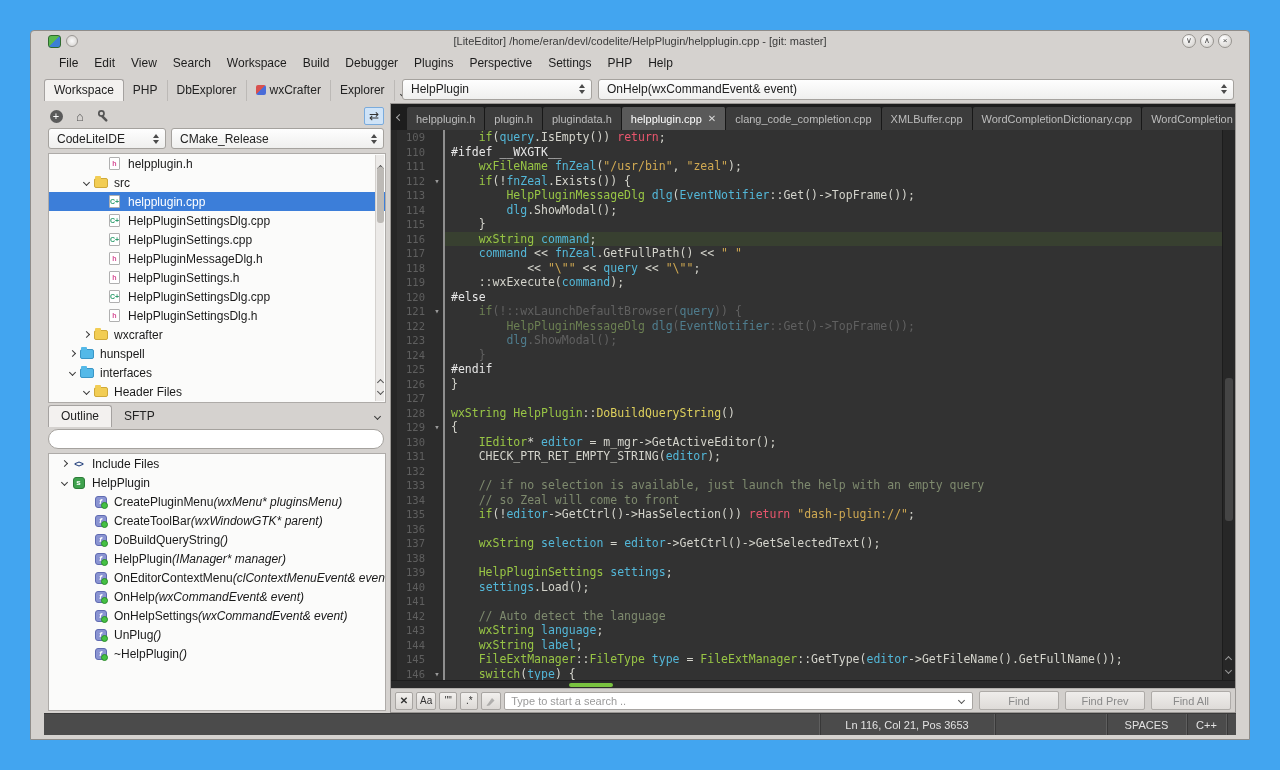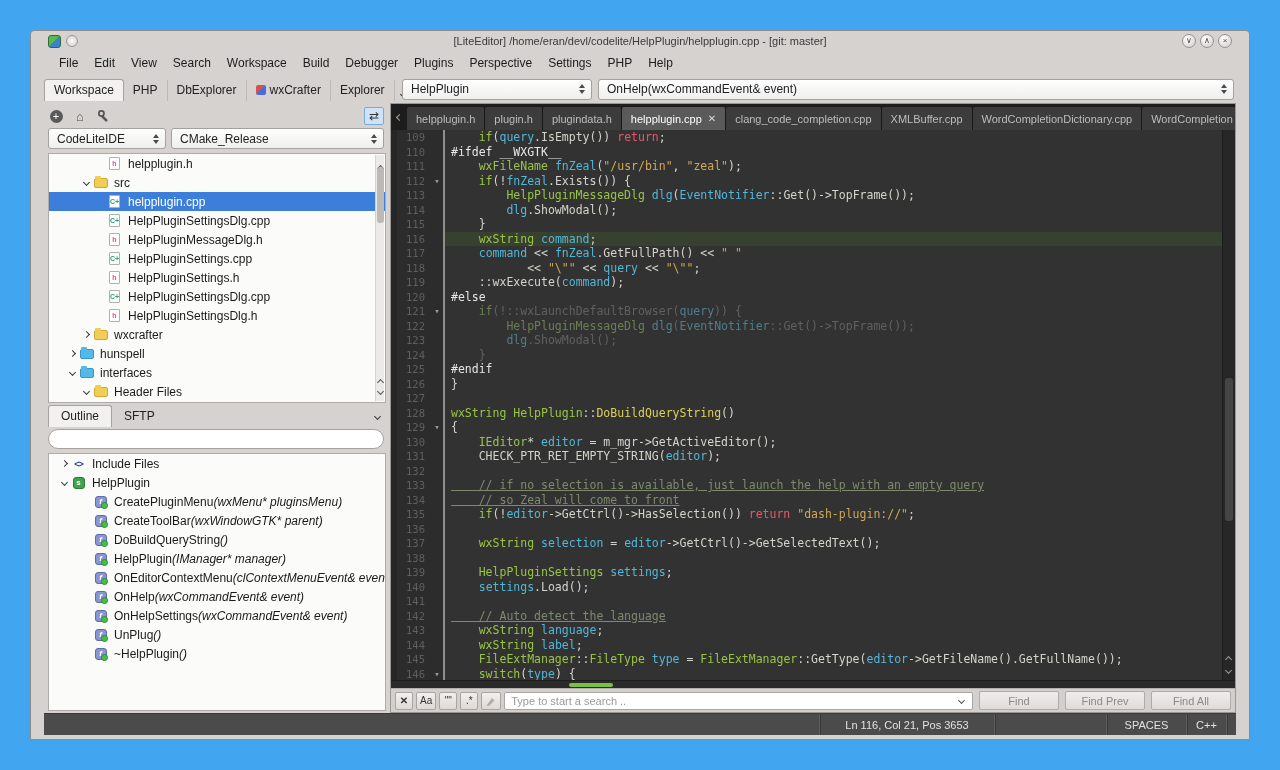--- a/index.html
+++ b/index.html
@@ -116,21 +116,21 @@
   .ed-body { flex:1; display:flex; min-height:0; background:#323232; position:relative; }
   .code { flex:1; overflow:hidden; font-family:"DejaVu Sans Mono", monospace; font-size:11.5px; line-height:14.5px; }
   .cl { display:flex; height:14.5px; }
   .cl .marg { width:6px; background:#262626; flex:0 0 auto; }
   .cl .num { width:34px; background:#2c2c2c; color:#5f5f5f; text-align:right; padding-right:6px; font-size:10.5px; flex:0 0 auto; }
   .cl .fold { width:14px; background:#2c2c2c; color:#9a9a9a; font-size:9px; text-align:center; border-right:2px solid #8f8f8f; flex:0 0 auto; line-height:14.5px; }
   .cl .src { flex:1; white-space:pre; padding-left:6px; color:#d4d4cc; }
   .cl.caret .src { background:#384030; }
   .tk-k { color:#98c545; } .tk-f { color:#ddcf5c; } .tk-s { color:#d0a952; }
   .tk-v { color:#53b7d8; } .tk-m { color:#e8566d; } .tk-p { color:#d4d4cc; }
-  .tk-w { color:#e6e6e6; } .tk-c { color:#7e8a6e;text-decoration:underline; }
+  .tk-w { color:#e6e6e6; } .tk-c { color:#7e8a6e; }
   .tk-d { color:#606060; } .tk-dk { color:#6b7f52; } .tk-dv { color:#4f7d8e; }
 
   .vscroll { width:13px; background:#272727; border-left:1px solid #1c1c1c; flex:0 0 auto; position:relative; }
   .vscroll .thumb { position:absolute; left:2px; right:2px; top:45%; height:26%; background:#454545; border-radius:3px; }
   .vscroll .arr { position:absolute; left:3px; color:#999; }
   .vscroll .chev { border-color:#999; }
 
   .hscroll { height:8px; background:#2a2a2a; border-top:1px solid #1e1e1e; position:relative; flex:0 0 auto; }
   .hscroll .green { position:absolute; left:178px; top:2px; width:44px; height:4px; background:#79c23f; border-radius:2px; }
 
@@ -280,29 +280,29 @@
                 <span>helpplugin.cpp</span>
               </div>
               <div class="trow" style="padding-left: 58px;">
                 <span class="ticon">
                   <span class="fdoc cpp">C+</span>
                 </span>
                 <span>HelpPluginSettingsDlg.cpp</span>
               </div>
               <div class="trow" style="padding-left: 58px;">
                 <span class="ticon">
+                  <span class="fdoc cpp">C+</span>
+                </span>
+                <span>HelpPluginSettings.cpp</span>
+              </div>
+              <div class="trow" style="padding-left: 58px;">
+                <span class="ticon">
                   <span class="fdoc h">h</span>
                 </span>
                 <span>HelpPluginMessageDlg.h</span>
-              </div>
-              <div class="trow" style="padding-left: 58px;">
-                <span class="ticon">
-                  <span class="fdoc cpp">C+</span>
-                </span>
-                <span>HelpPluginSettings.cpp</span>
               </div>
               <div class="trow" style="padding-left: 58px;">
                 <span class="ticon">
                   <span class="fdoc h">h</span>
                 </span>
                 <span>HelpPluginSettings.h</span>
               </div>
               <div class="trow" style="padding-left: 58px;">
                 <span class="ticon">
                   <span class="fdoc cpp">C+</span>

